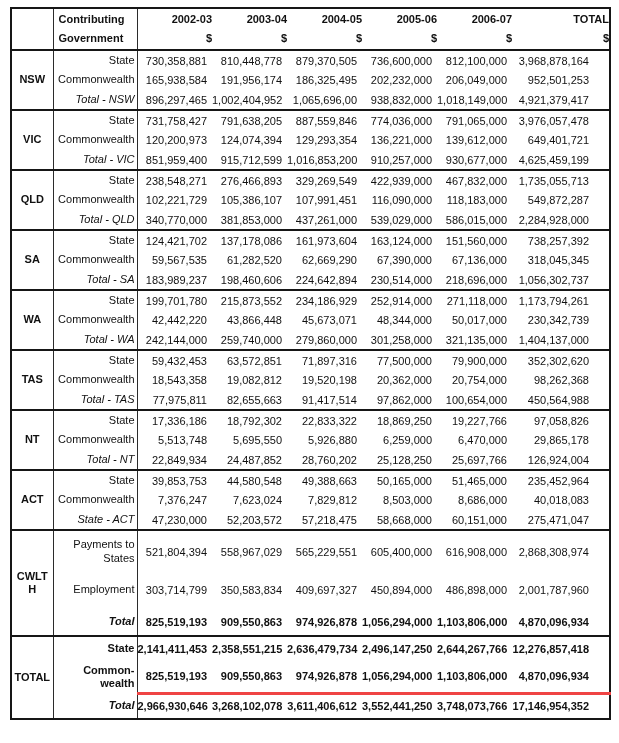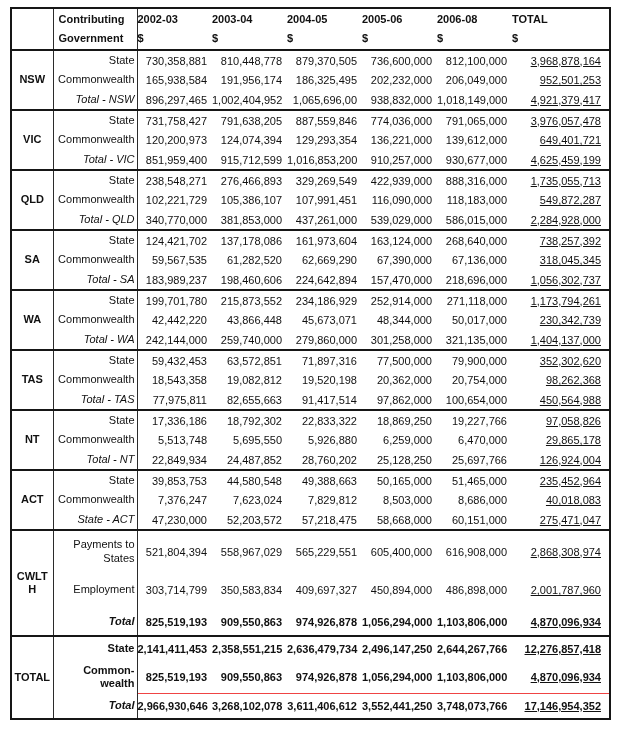--- a/index.html
+++ b/index.html
@@ -33,21 +33,21 @@
     padding: 0;
   }
   th.corner { border-right: 1px solid #2b2b2b; }
   th.govhead {
     border-right: 1px solid #2b2b2b;
     text-align: left;
   }
   th.govhead .hline { padding-left: 5px; line-height: 19px; }
   th.yearhead .yr, th.totalhead .yr { line-height: 19px; }
   th.yearhead .cur, th.totalhead .cur { line-height: 19px; }
-  th.yearhead, th.totalhead { text-align: left; }
+  th.yearhead, th.totalhead { text-align: right; }
 
   tbody td, tbody th {
     font-size: 11px;
     vertical-align: middle;
     background: #ffffff;
   }
   th.code {
     border-right: 1px solid #2b2b2b;
     font-weight: bold;
     text-align: center;
@@ -60,39 +60,39 @@
     border-right: 1px solid #2b2b2b;
     text-align: right;
     padding: 0 2px 0 4px;
     line-height: 1.2;
   }
   td.num {
     text-align: right;
     padding-right: 5px;
     white-space: nowrap;
   }
-  td.num.lastcol { padding-right: 8px; text-decoration: underline; }
+  td.num.lastcol { padding-right: 20px; }
 
   tr.group-first td, tr.group-first th { border-top: 2px solid #161616; }
 
   tr.regular td { height: 20px; }
   tr.cwlth.row-0 td { height: 42px; }
   tr.cwlth.row-1 td { height: 36px; }
   tr.cwlth.row-2 td { height: 28px; }
   tr.grand.row-0 td { height: 25px; }
   tr.grand.row-1 td { height: 32px; }
   tr.grand.row-2 td { height: 26px; }
 
   tr.regular.row-2 td.label { font-style: italic; }
   tr.cwlth.row-2 td.label { font-style: italic; font-weight: bold; }
   tr.cwlth.row-2 td.num  { font-weight: bold; }
   tr.grand td.label { font-weight: bold; }
   tr.grand.row-2 td.label { font-style: italic; }
   tr.grand td.num { font-weight: bold; text-align: right; }
-  tr.grand.row-2 td.num { border-top: 1px solid #ef4444; }
+  tr.grand.row-2 td.num { border-top: 3px solid #ef4444; }
 </style>
 </head>
 <body>
 
 <div class="page">
   <table class="gov-table">
     <colgroup>
       <col class="c-code">
         <col class="c-label">
       <col class="c-year">
@@ -119,21 +119,21 @@
         </th>
         <th class="yearhead">
           <div class="yr">2004-05</div>
           <div class="cur">$</div>
         </th>
         <th class="yearhead">
           <div class="yr">2005-06</div>
           <div class="cur">$</div>
         </th>
         <th class="yearhead">
-          <div class="yr">2006-08</div>
+          <div class="yr">2006-07</div>
           <div class="cur">$</div>
         </th>
         <th class="totalhead">
           <div class="yr">TOTAL</div>
           <div class="cur">$</div>
         </th>
       </tr>
     </thead>
     <tbody id="tbody">
         <tr class="regular row-0 group-first">
@@ -192,21 +192,21 @@
           <td class="num">930,677,000</td>
           <td class="num lastcol">4,625,459,199</td>
         </tr>
         <tr class="regular row-0 group-first">
           <th class="code" rowspan="3">QLD</th>
           <td class="label">State</td>
           <td class="num">238,548,271</td>
           <td class="num">276,466,893</td>
           <td class="num">329,269,549</td>
           <td class="num">422,939,000</td>
-          <td class="num">888,316,000</td>
+          <td class="num">467,832,000</td>
           <td class="num lastcol">1,735,055,713</td>
         </tr>
         <tr class="regular row-1">
           <td class="label">Commonwealth</td>
           <td class="num">102,221,729</td>
           <td class="num">105,386,107</td>
           <td class="num">107,991,451</td>
           <td class="num">116,090,000</td>
           <td class="num">118,183,000</td>
           <td class="num lastcol">549,872,287</td>
@@ -220,38 +220,38 @@
           <td class="num">586,015,000</td>
           <td class="num lastcol">2,284,928,000</td>
         </tr>
         <tr class="regular row-0 group-first">
           <th class="code" rowspan="3">SA</th>
           <td class="label">State</td>
           <td class="num">124,421,702</td>
           <td class="num">137,178,086</td>
           <td class="num">161,973,604</td>
           <td class="num">163,124,000</td>
-          <td class="num">268,640,000</td>
+          <td class="num">151,560,000</td>
           <td class="num lastcol">738,257,392</td>
         </tr>
         <tr class="regular row-1">
           <td class="label">Commonwealth</td>
           <td class="num">59,567,535</td>
           <td class="num">61,282,520</td>
           <td class="num">62,669,290</td>
           <td class="num">67,390,000</td>
           <td class="num">67,136,000</td>
           <td class="num lastcol">318,045,345</td>
         </tr>
         <tr class="regular row-2">
           <td class="label">Total - SA</td>
           <td class="num">183,989,237</td>
           <td class="num">198,460,606</td>
           <td class="num">224,642,894</td>
-          <td class="num">157,470,000</td>
+          <td class="num">230,514,000</td>
           <td class="num">218,696,000</td>
           <td class="num lastcol">1,056,302,737</td>
         </tr>
         <tr class="regular row-0 group-first">
           <th class="code" rowspan="3">WA</th>
           <td class="label">State</td>
           <td class="num">199,701,780</td>
           <td class="num">215,873,552</td>
           <td class="num">234,186,929</td>
           <td class="num">252,914,000</td>

